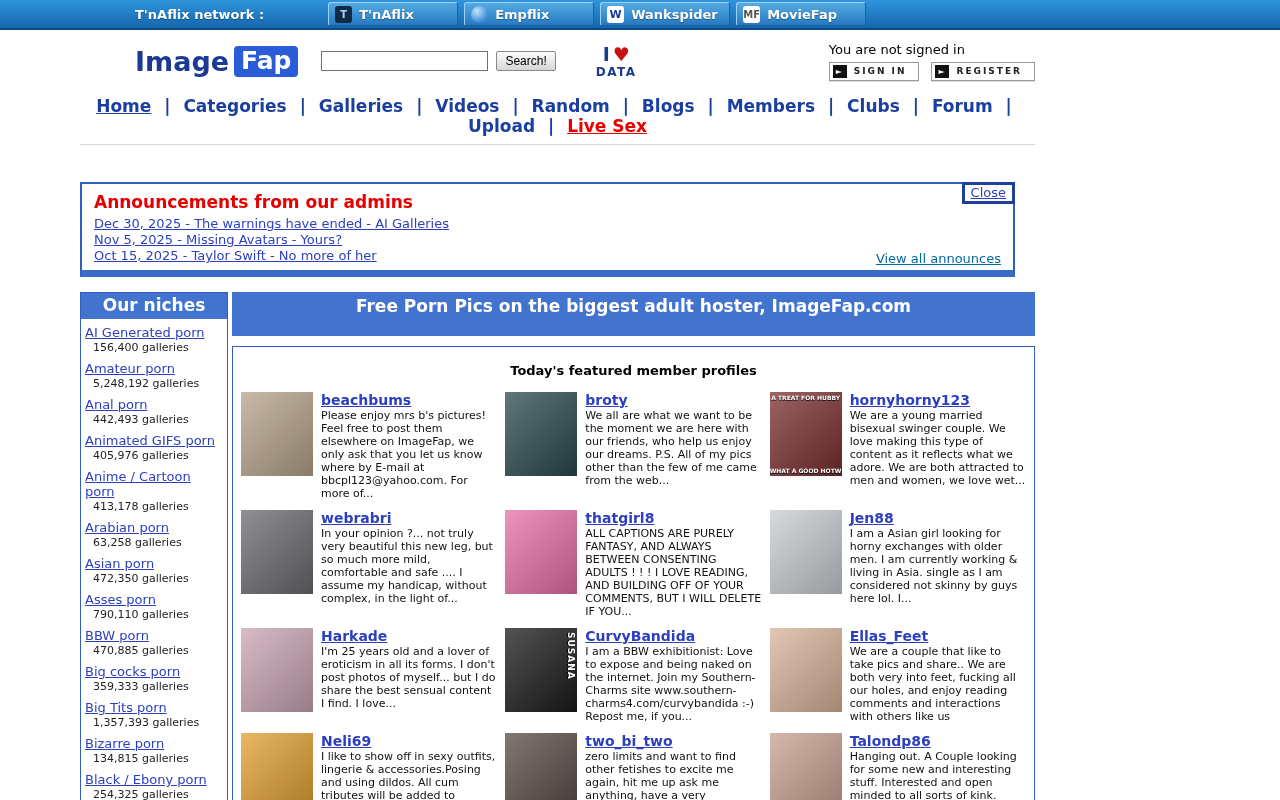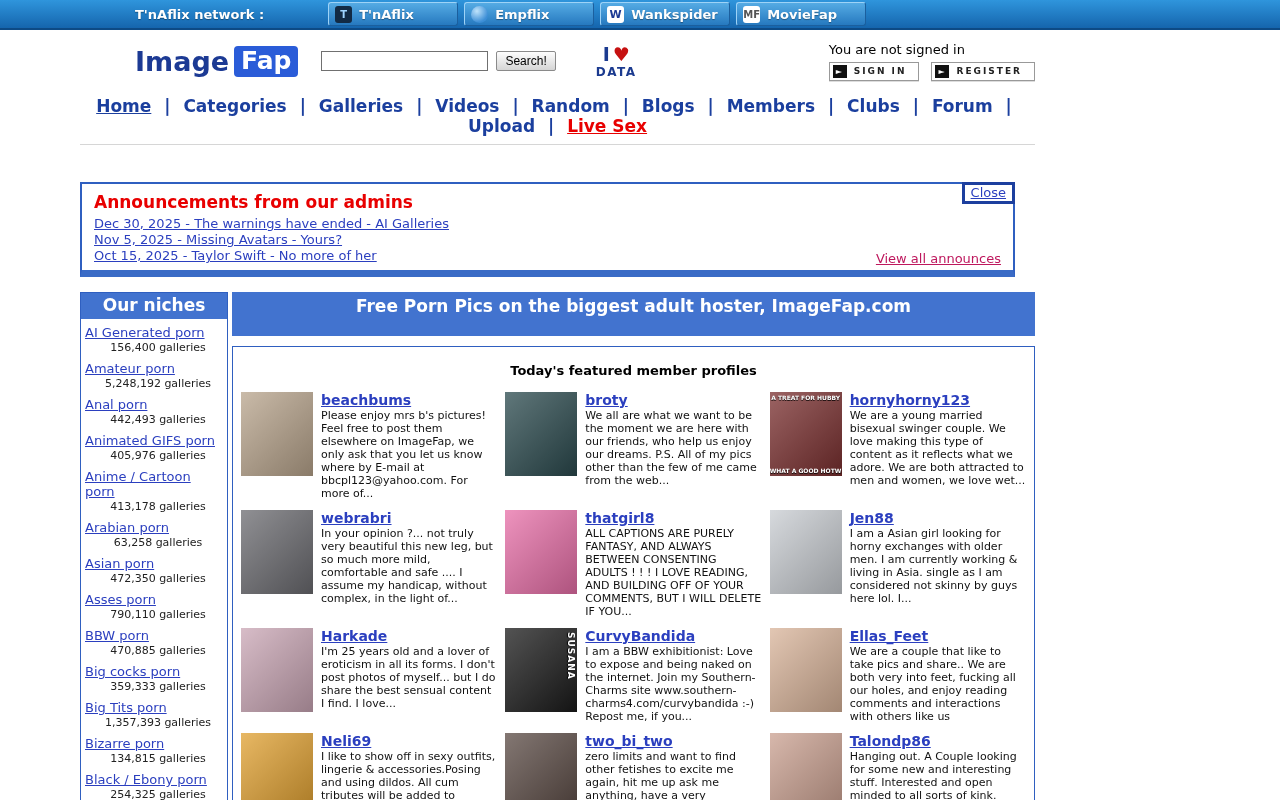--- a/index.html
+++ b/index.html
@@ -64,35 +64,35 @@
   
   .announce { position:relative; margin:37px 20px 0 0; border:2px solid #2f5fc0;
               border-bottom:7px solid #3a6bc6; padding:8px 12px 6px 12px; min-height:80px; }
   .close-wrap { position:absolute; top:-2px; right:-2px; background:#1d3f9e; padding:3px;
                 cursor:pointer; }
   .close-link { display:block; background:#fff; padding:0 6px 1px 6px; font-size:13px;
                 color:#2b3fbf; text-decoration:underline; }
   .announce-title { color:#e80000; font-weight:bold; font-size:17px; margin-bottom:4px; }
   .announce-link { display:block; color:#2b3fbf; text-decoration:underline; font-size:13px;
                    line-height:16px; cursor:pointer; width:fit-content; }
-  .view-all { position:absolute; right:12px; bottom:4px; color:#be185d; font-size:13px;
+  .view-all { position:absolute; right:12px; bottom:4px; color:#0369a1; font-size:13px;
               text-decoration:underline; cursor:pointer; }
 
   
   .columns { display:flex; gap:4px; margin-top:15px; align-items:flex-start; }
 
   
   .sidebar { width:148px; flex:none; border:1px solid #2f5fc0; }
   .sidebar-title { background:#4273cf; color:#fff; font-weight:bold; font-size:17px;
                    text-align:center; padding:2px 0 4px 0; }
   .sidebar-body { padding:6px 4px 4px 4px; }
   .niche { margin-bottom:7px; }
   .niche-link { color:#2b3fbf; text-decoration:underline; font-size:13px; line-height:15px;
                 cursor:pointer; }
-  .niche-count { font-size:11px; color:#222; margin:1px 0 0 8px;text-align:center; }
+  .niche-count { font-size:11px; color:#222; margin:1px 0 0 8px; }
 
   
   .content { flex:1; }
   .banner { background:#4273cf; color:#fff; font-weight:bold; font-size:17px;
             text-align:center; padding:4px 0 20px 0; }
   .content-box { margin-top:10px; border:1px solid #2f5fc0; min-height:520px;
                  padding:16px 8px 8px 8px; }
   .featured-title { text-align:center; font-weight:bold; font-size:13px; margin-bottom:14px; }
   .profiles { display:grid; grid-template-columns:repeat(3,1fr); column-gap:8px; row-gap:10px; }
   .profile { display:flex; }

